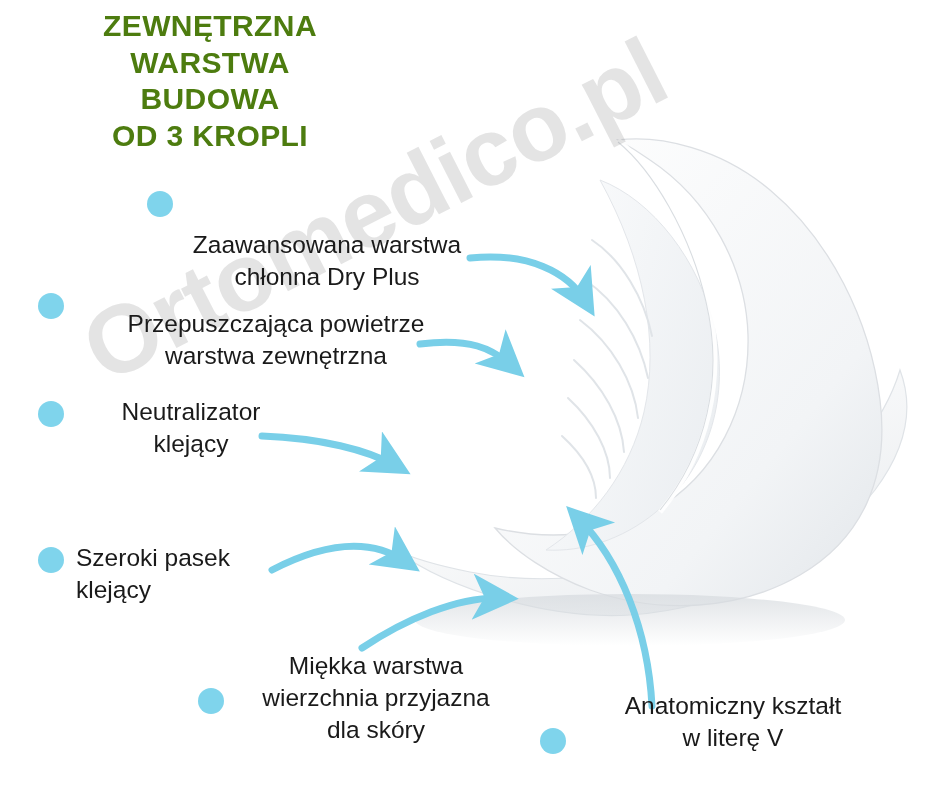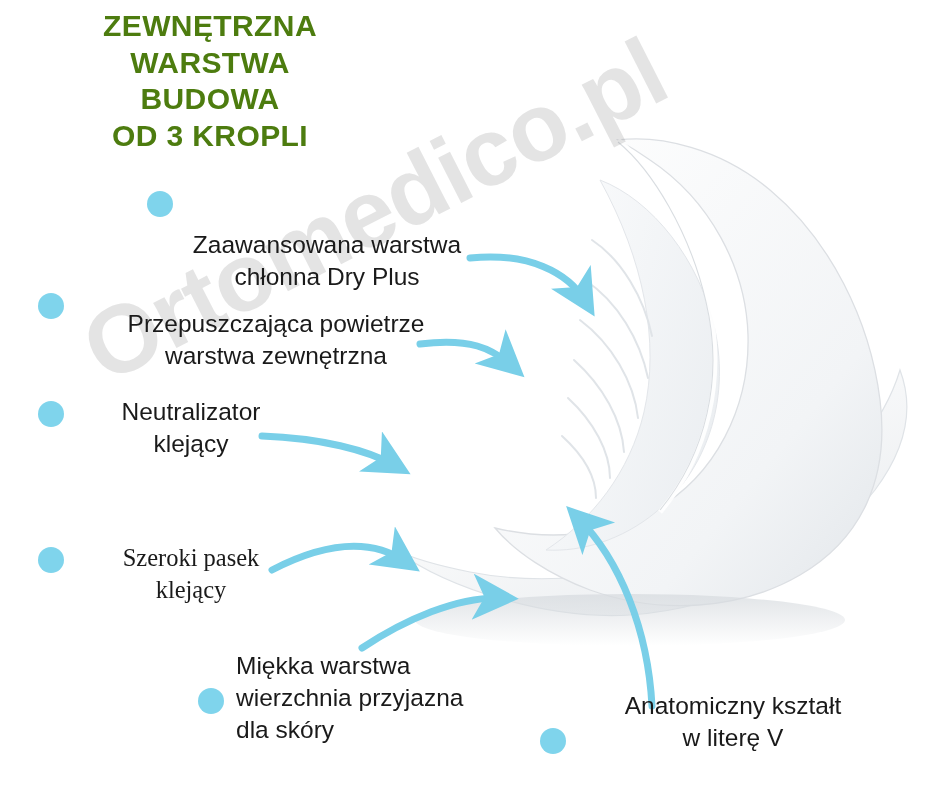--- a/index.html
+++ b/index.html
@@ -92,24 +92,24 @@
   #c-dryplus   { left: 147px; top: 186px; flex-direction: column; }
   #c-dryplus .txt   { text-align: center; width: 360px; }
 
   #c-breathable{ left: 38px;  top: 288px; }
   #c-breathable .txt{ text-align: center; width: 400px; margin-top: 20px; }
 
   #c-odour     { left: 38px;  top: 396px; }
   #c-odour .txt{ text-align: center; width: 230px; }
 
   #c-adhesive  { left: 38px;  top: 542px; }
-  #c-adhesive .txt { text-align: center; width: 230px; font-family: Liberation Serif, serif; }
+  #c-adhesive .txt { text-align: left; width: 230px; }
 
   #c-soft      { left: 198px; top: 650px; }
-  #c-soft .txt { text-align: left; width: 280px; }
+  #c-soft .txt { text-align: center; width: 280px; }
 
   #c-shape     { left: 540px; top: 690px; align-items: flex-end; }
   #c-shape .txt{ text-align: center; width: 310px; }
 
   
   #c-soft .dot  { margin-top: 38px; }
   #c-shape .dot { margin-top: 6px; }
 </style>
 </head>
 <body>

